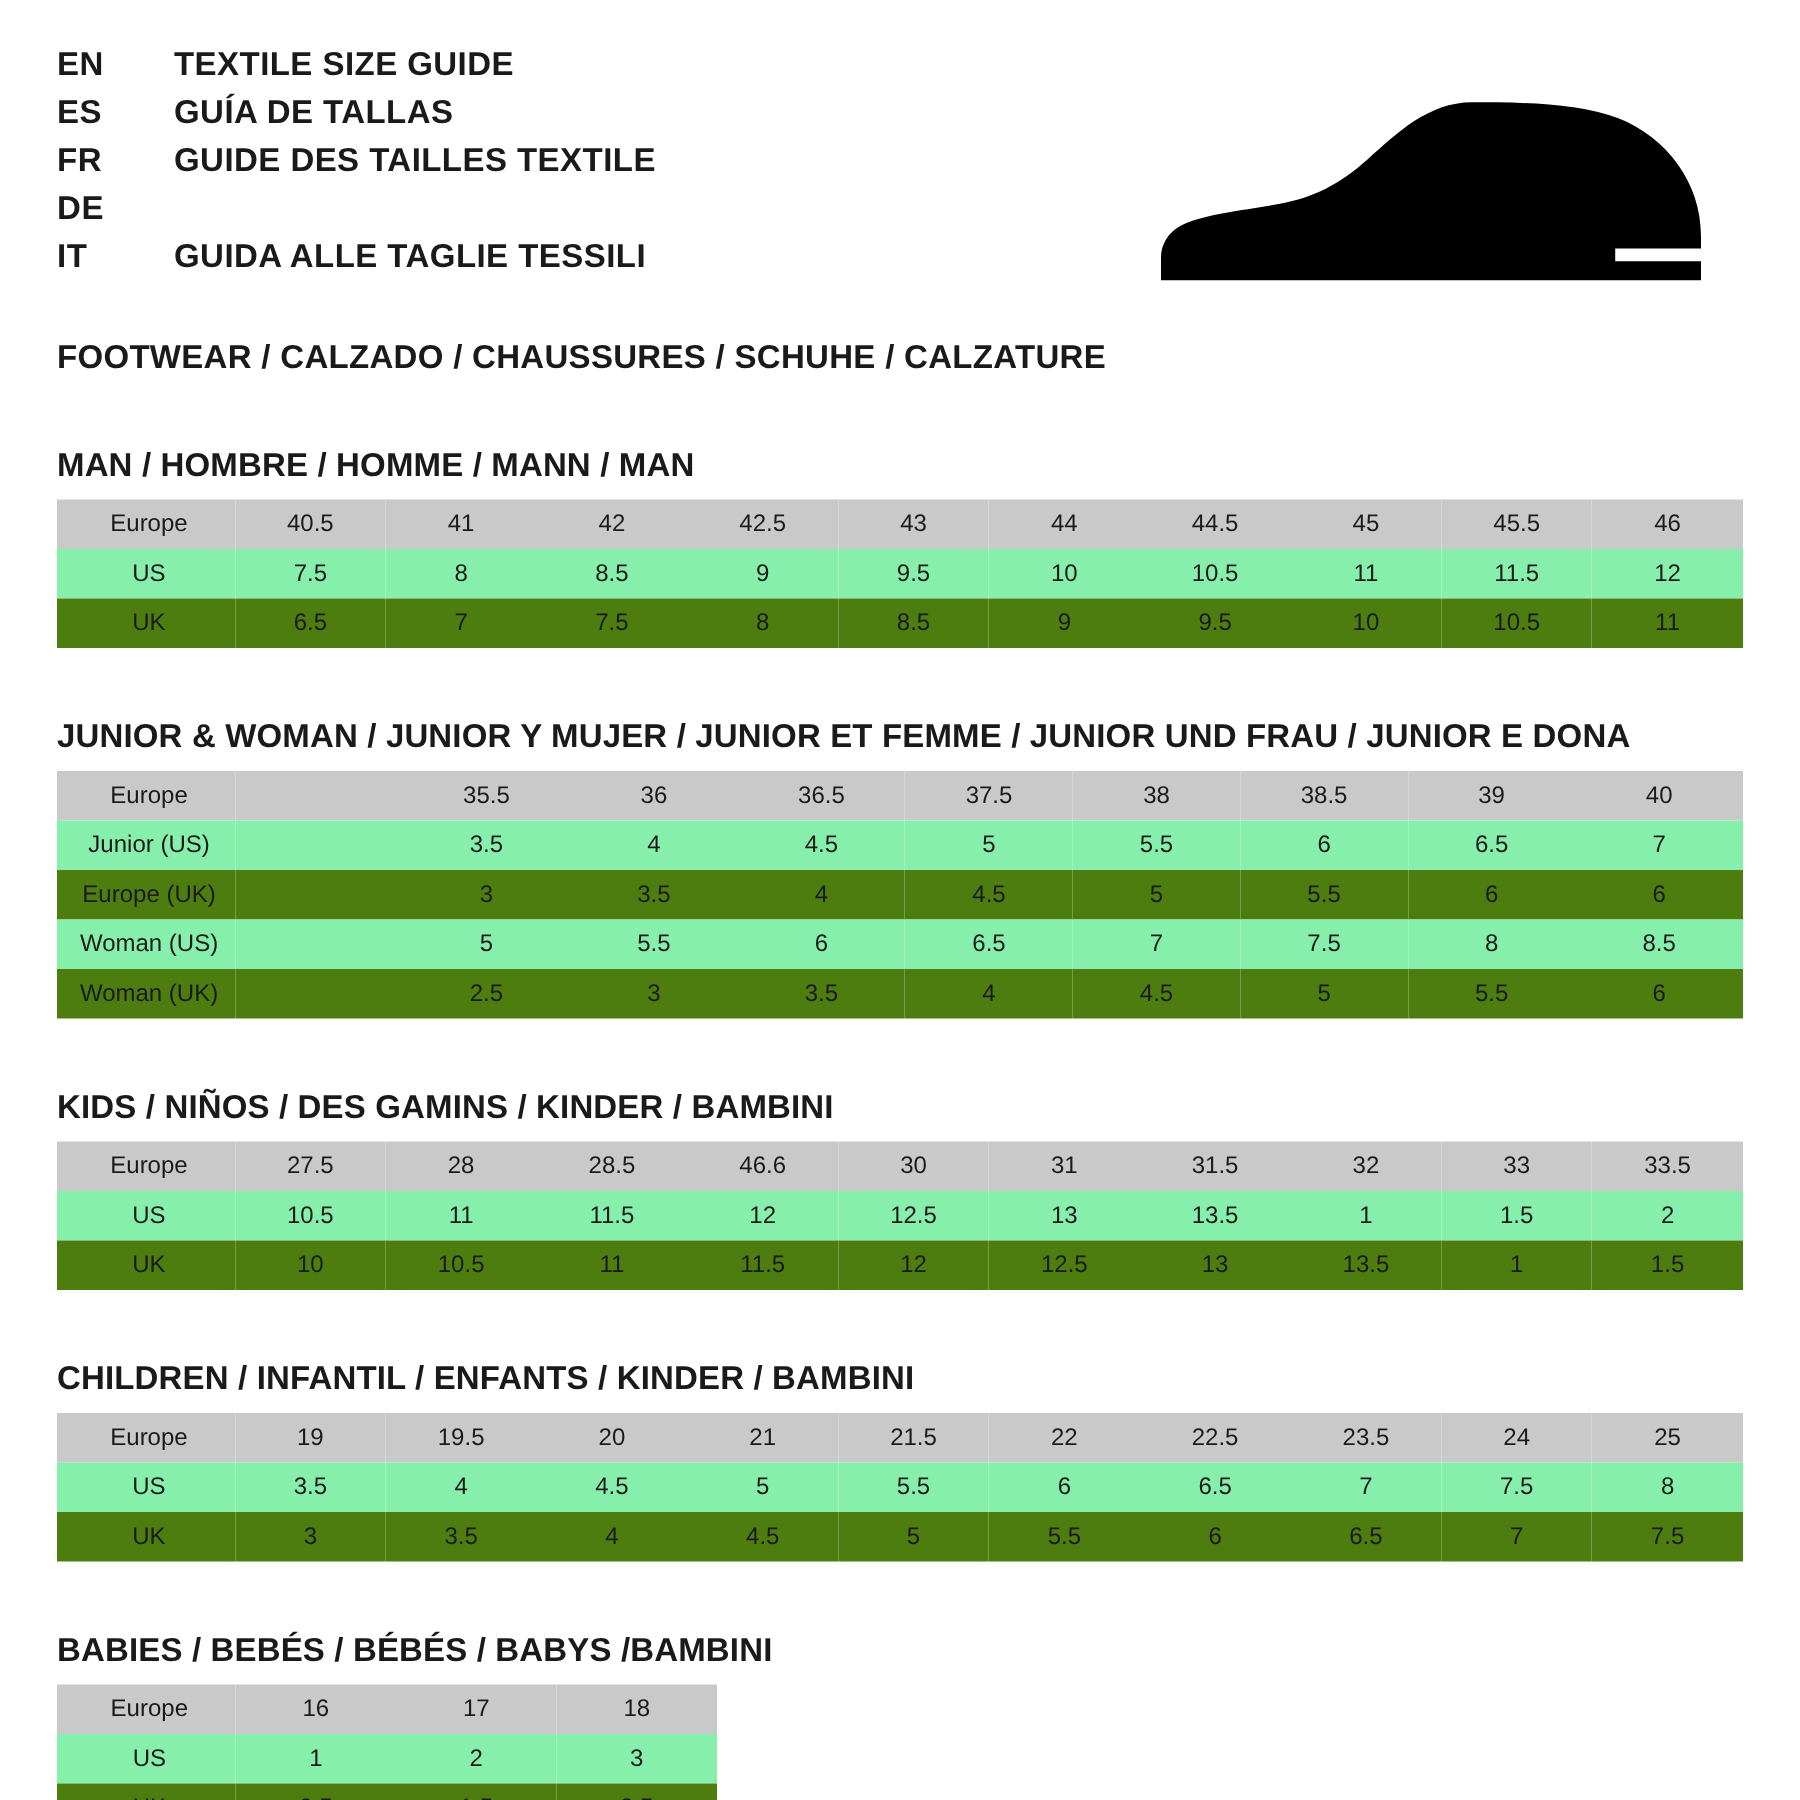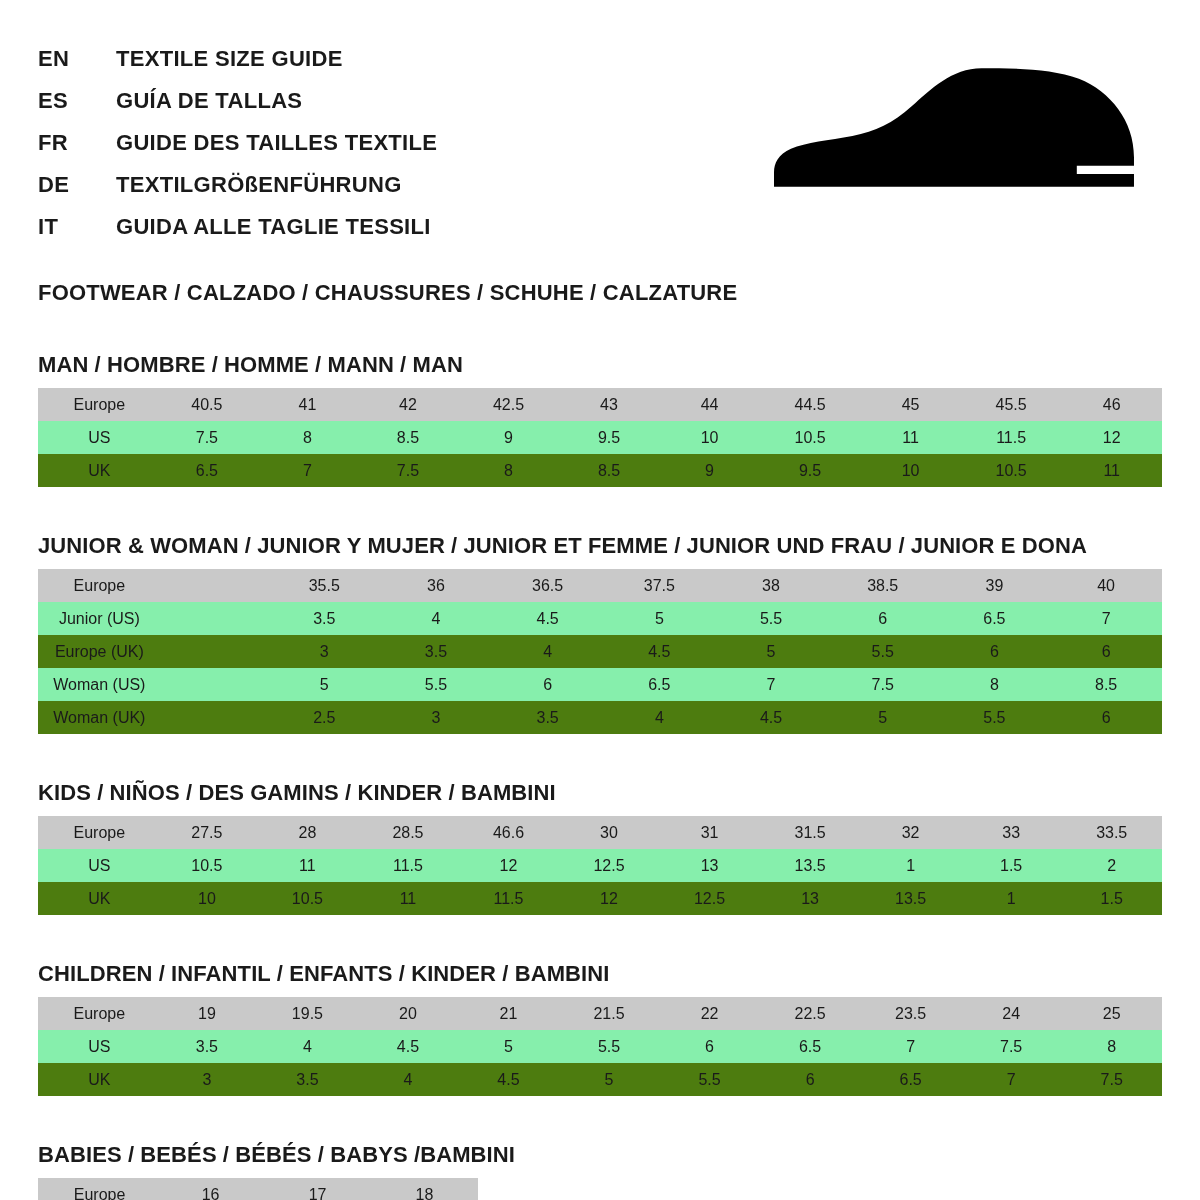--- a/index.html
+++ b/index.html
@@ -28,21 +28,20 @@
     justify-content: space-between;
     align-items: flex-start;
   }
   .lang-block {
     display: block;
   }
   .lang-row {
     display: flex;
     align-items: flex-start;
     margin-bottom: 6px;
-    margin-top: 16px;
   }
   .lang-code {
     width: 78px;
     font-size: 22px;
     font-weight: bold;
     letter-spacing: 0.4px;
   }
   .lang-text {
     font-size: 22px;
     font-weight: bold;
@@ -124,21 +123,20 @@
       <div class="lang-row">
         <span class="lang-code">ES</span>
         <span class="lang-text">GUÍA DE TALLAS</span>
       </div>
       <div class="lang-row">
         <span class="lang-code">FR</span>
         <span class="lang-text">GUIDE DES TAILLES TEXTILE</span>
       </div>
       <div class="lang-row">
         <span class="lang-code">DE</span>
-        <span class="lang-text">TEXTILGRÖßENFÜHRUNG</span>
       </div>
       <div class="lang-row">
         <span class="lang-code">IT</span>
         <span class="lang-text">GUIDA ALLE TAGLIE TESSILI</span>
       </div>
 
     </div>
 
     <div class="shoe-wrap">
       <svg viewBox="0 0 340 120" xmlns="http://www.w3.org/2000/svg" aria-hidden="true">

